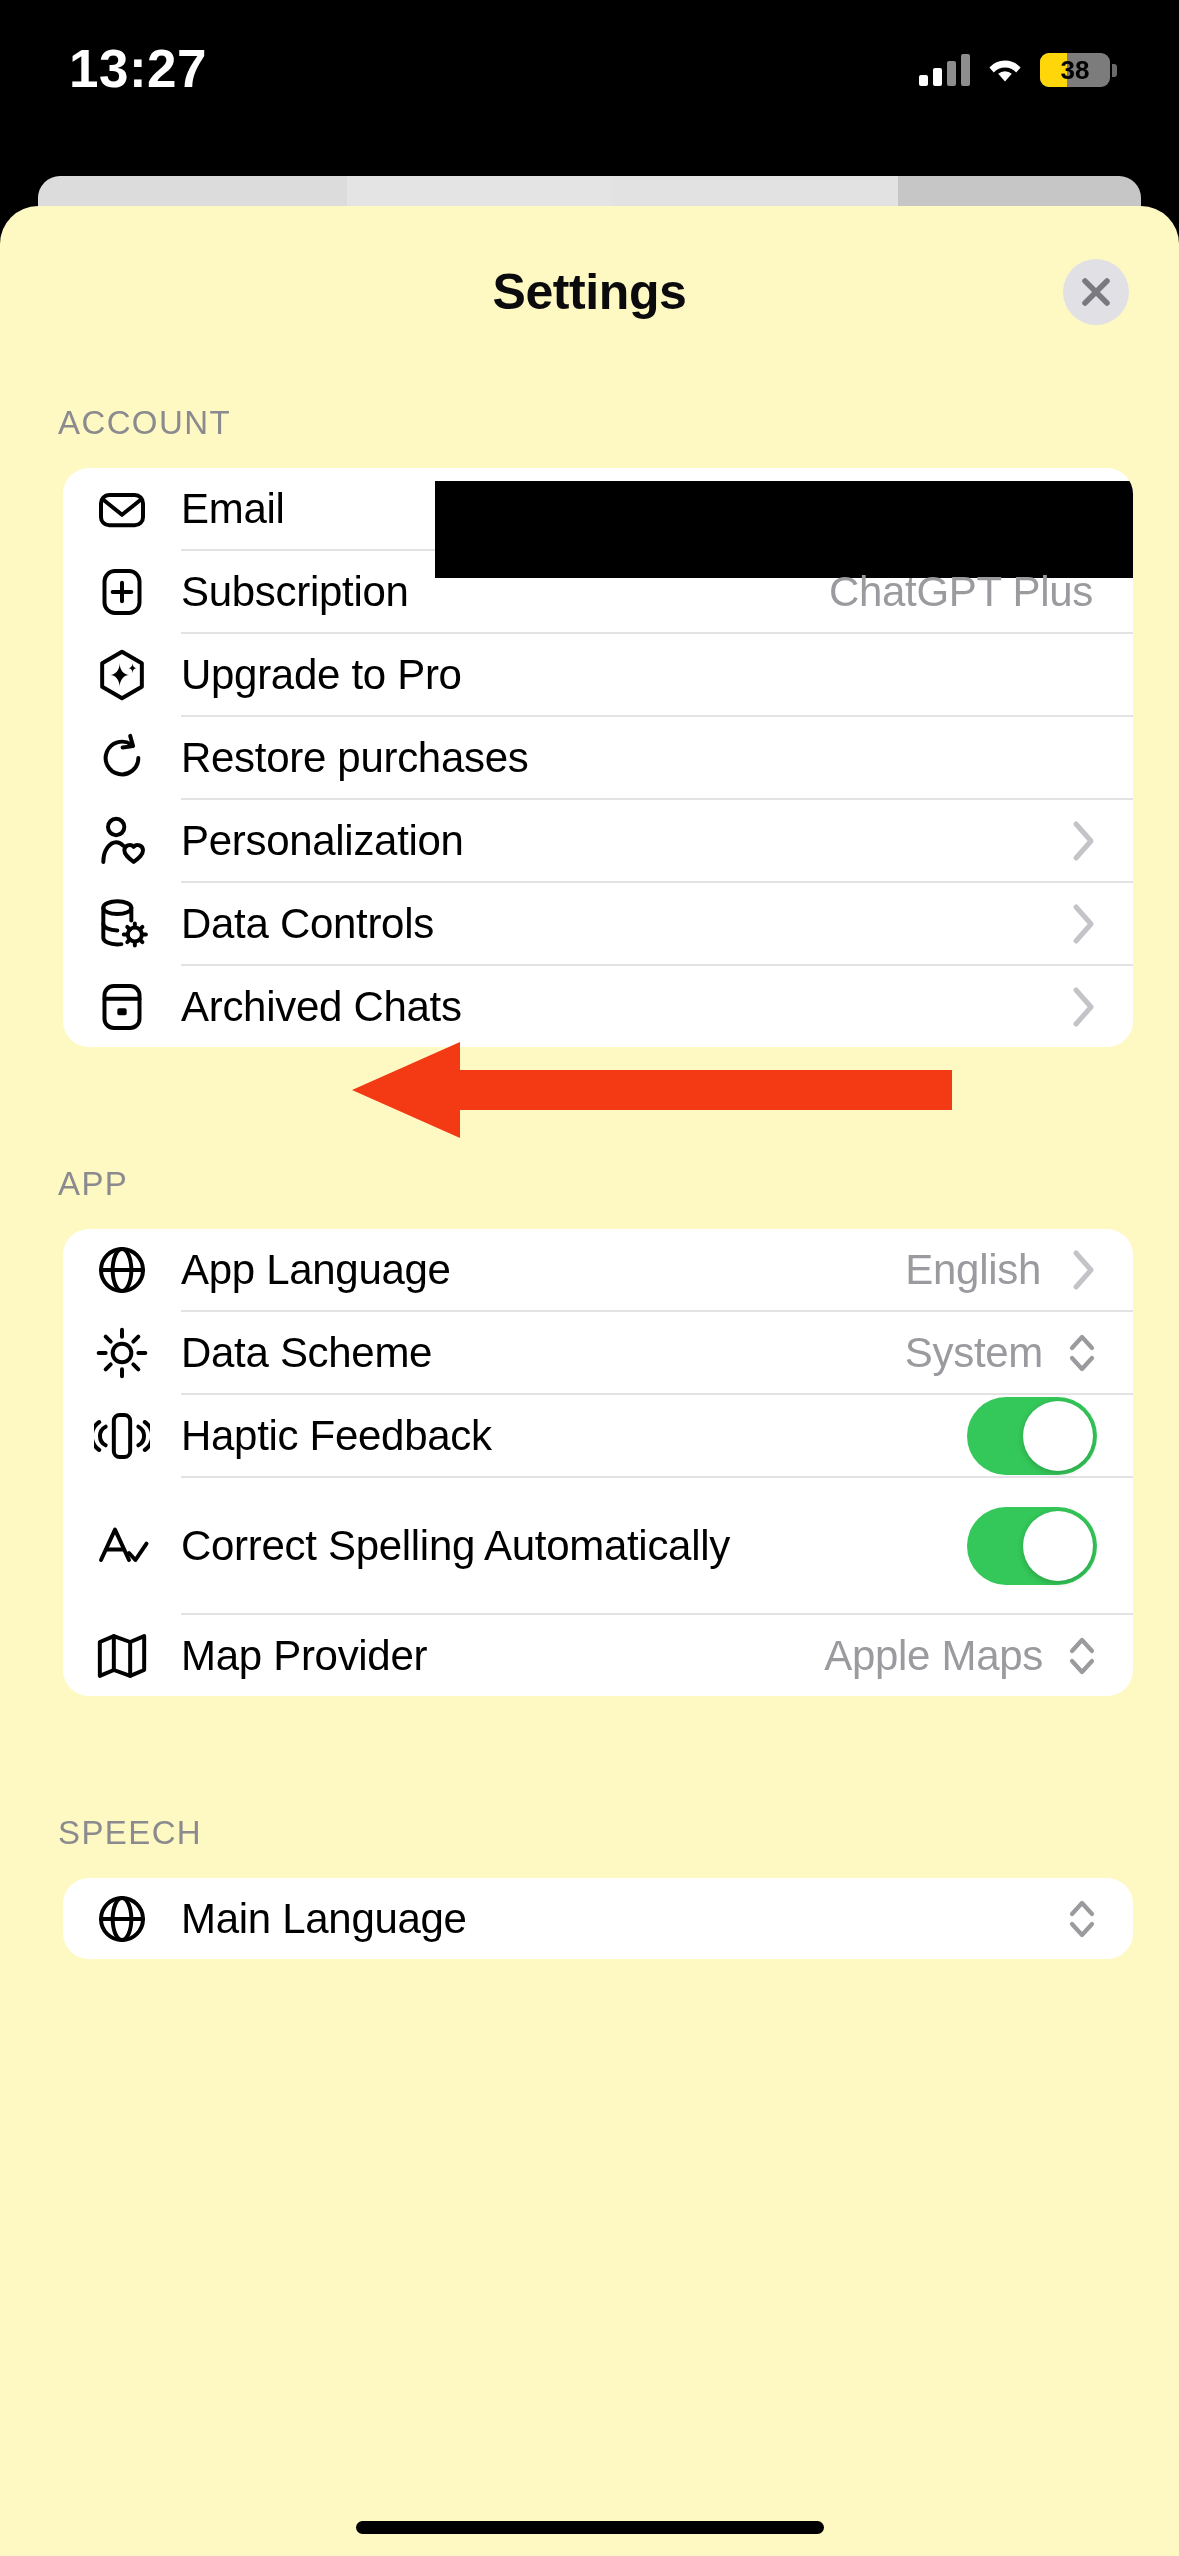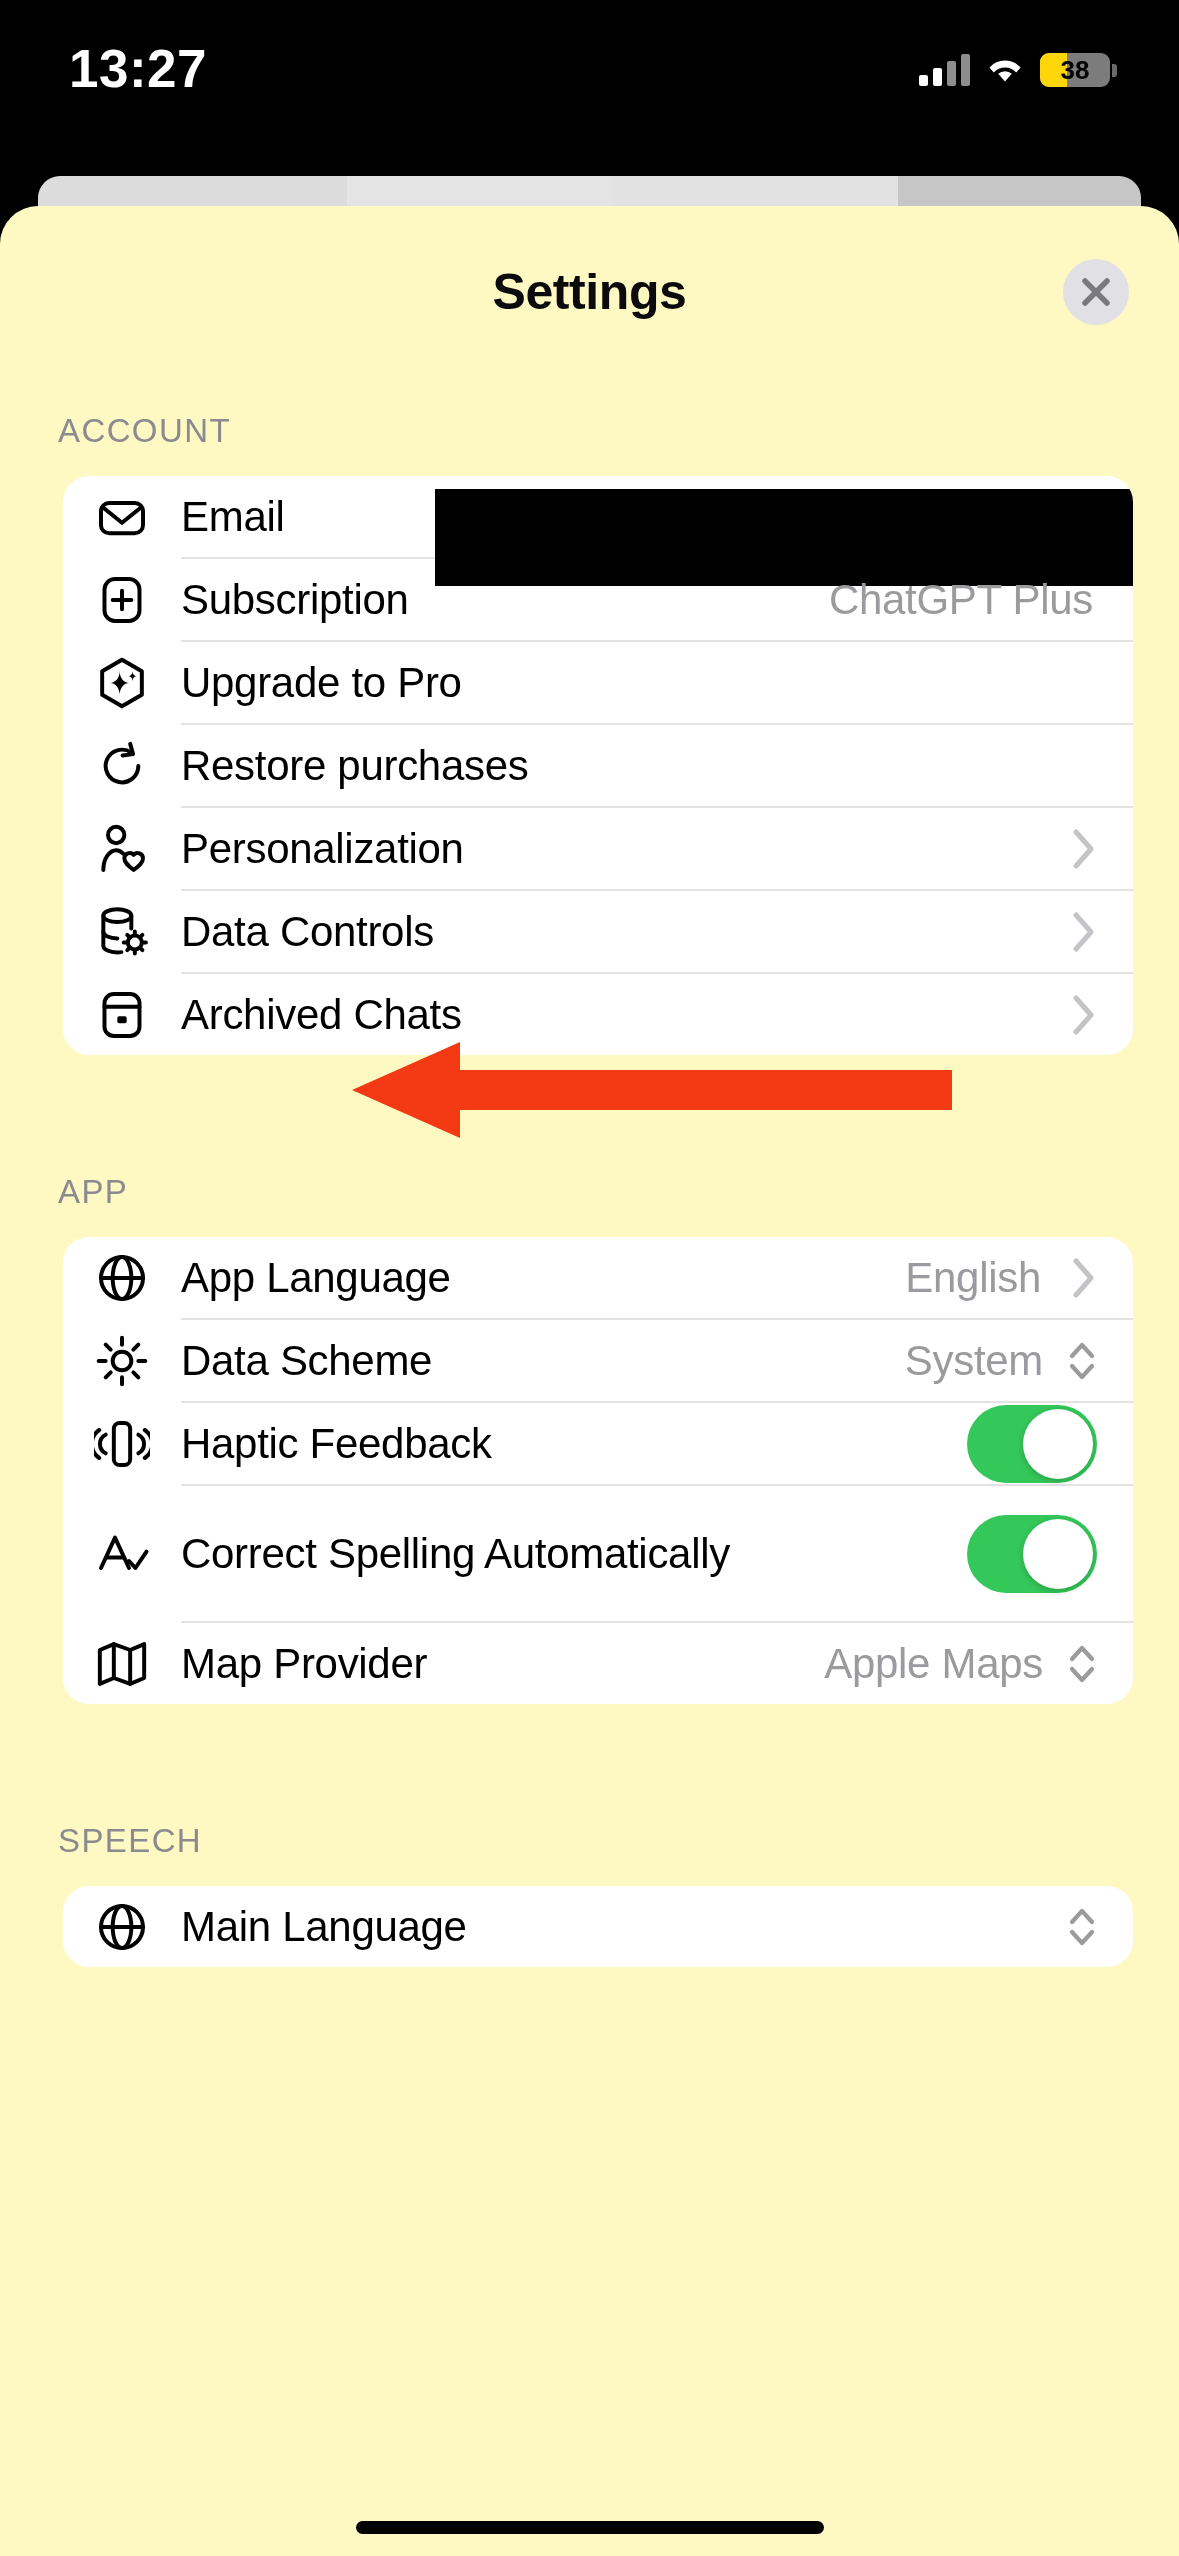--- a/index.html
+++ b/index.html
@@ -189,21 +189,21 @@
     <button class="close-btn">
       <span>
         <svg width="34" height="34" viewBox="0 0 34 34">
           <path d="M6 6 L28 28 M28 6 L6 28" stroke="#79797f" stroke-width="5.5" stroke-linecap="round"></path>
         </svg>
       </span>
     </button>
   </div>
 
   <div id="sections-root">
-      <div class="section-label" style="margin-top: 16px;">ACCOUNT</div>
+      <div class="section-label" style="margin-top: 8px;">ACCOUNT</div>
       <div class="card">
         <div class="row">
           <span class="ico">
             <svg width="56" height="56" viewBox="0 0 48 48">
               <rect x="6" y="12" width="36" height="26" rx="7" stroke="#000" fill="none" stroke-width="3.4" stroke-linecap="round" stroke-linejoin="round"></rect>
               <path d="M8 16 L24 29 L40 16" stroke="#000" fill="none" stroke-width="3.4" stroke-linecap="round" stroke-linejoin="round"></path>
             </svg>
           </span>
           <span class="label">Email</span>
           <span class="redact"></span>

